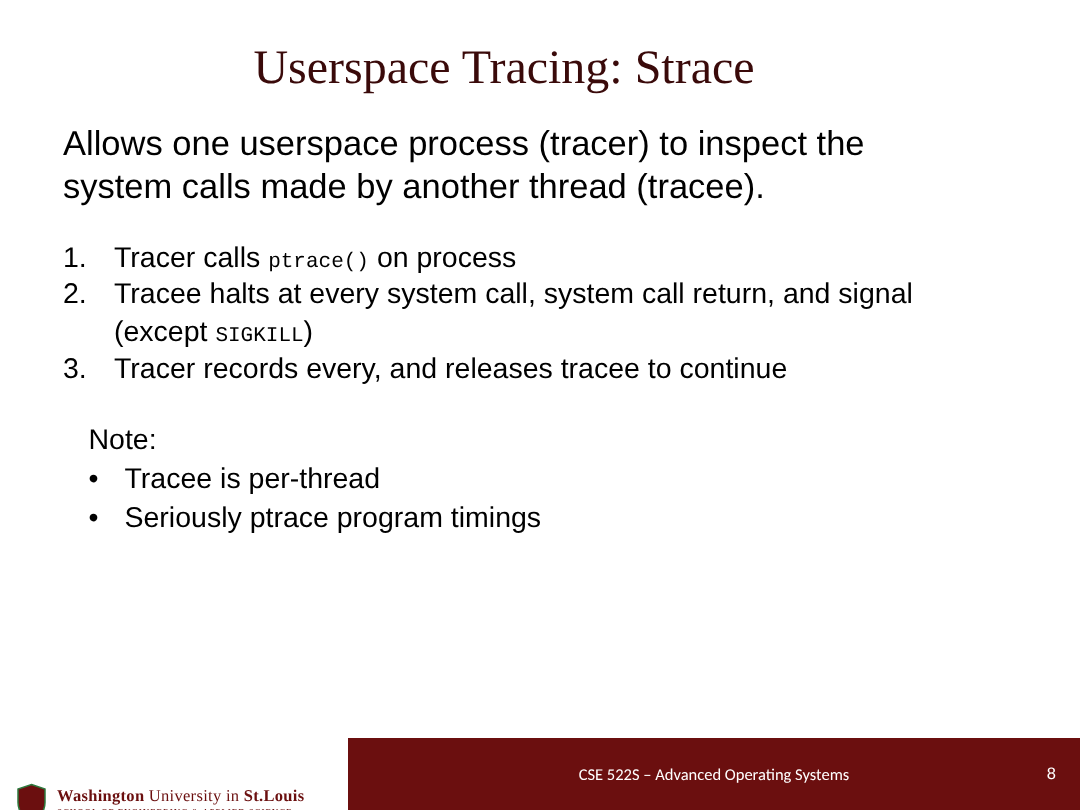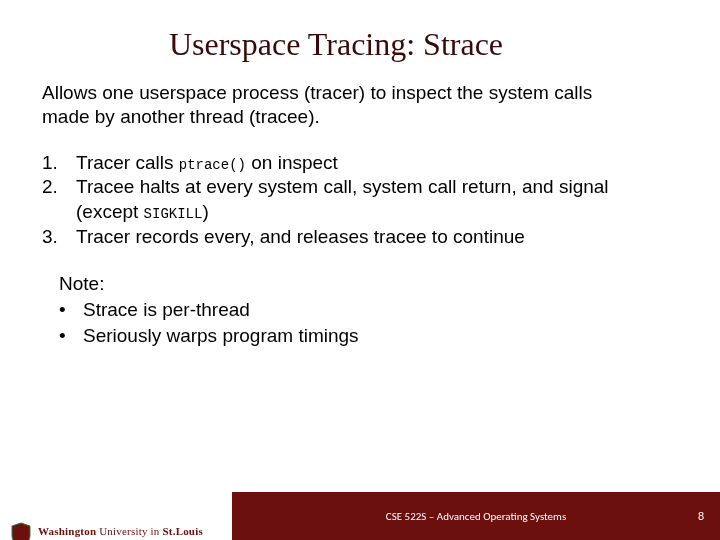--- a/index.html
+++ b/index.html
@@ -22,21 +22,21 @@
     font-family: Georgia, "Times New Roman", serif;
     font-size: 32px;
     color: #3a0a0a;
     text-align: center;
     padding-top: 26px;
   }
   .body {
     padding: 18px 42px 0 42px;
   }
   .lead {
-    font-size: 19px;
+    font-size: 23px;
     line-height: 1.25;
   }
   .ol {
     margin-top: 22px;
     font-size: 19px;
     line-height: 1.3;
   }
   .ol .row {
     display: flex;
   }
@@ -140,46 +140,46 @@
 
   <div class="title">Userspace Tracing: Strace</div>
 
   <div class="body">
     <div class="lead">Allows one userspace process (tracer) to inspect the system calls made by another thread (tracee).</div>
 
     <div class="ol">
       <div class="row">
         <div class="num">1.</div>
         <div class="txt">
-          <span>Tracer calls </span><code class="inline">ptrace()</code><span> on inspect</span>
+          <span>Tracer calls </span><code class="inline">ptrace()</code><span> on process</span>
         </div>
       </div>
       <div class="row">
         <div class="num">2.</div>
         <div class="txt">
           <span>Tracee halts at every system call, system call return, and signal (except </span><code class="inline">SIGKILL</code><span>)</span>
         </div>
       </div>
       <div class="row">
         <div class="num">3.</div>
         <div class="txt">
           <span>Tracer records every, and releases tracee to continue</span>
         </div>
       </div>
     </div>
 
     <div class="note-block">
       <div>Note:</div>
       <div class="row">
         <div class="bull">•</div>
-        <div>Strace is per-thread</div>
+        <div>Tracee is per-thread</div>
       </div>
       <div class="row">
         <div class="bull">•</div>
-        <div>Seriously warps program timings</div>
+        <div>Seriously ptrace program timings</div>
       </div>
     </div>
   </div>
 
   <div class="footer">
     <div class="footer-left">
       <div class="shield">
         <span>
           <svg width="22" height="26" viewBox="0 0 22 26">
             <path d="M11 1 L20 4 V13 C20 19 16 23 11 25 C6 23 2 19 2 13 V4 Z" fill="#6b0f0f"></path>

